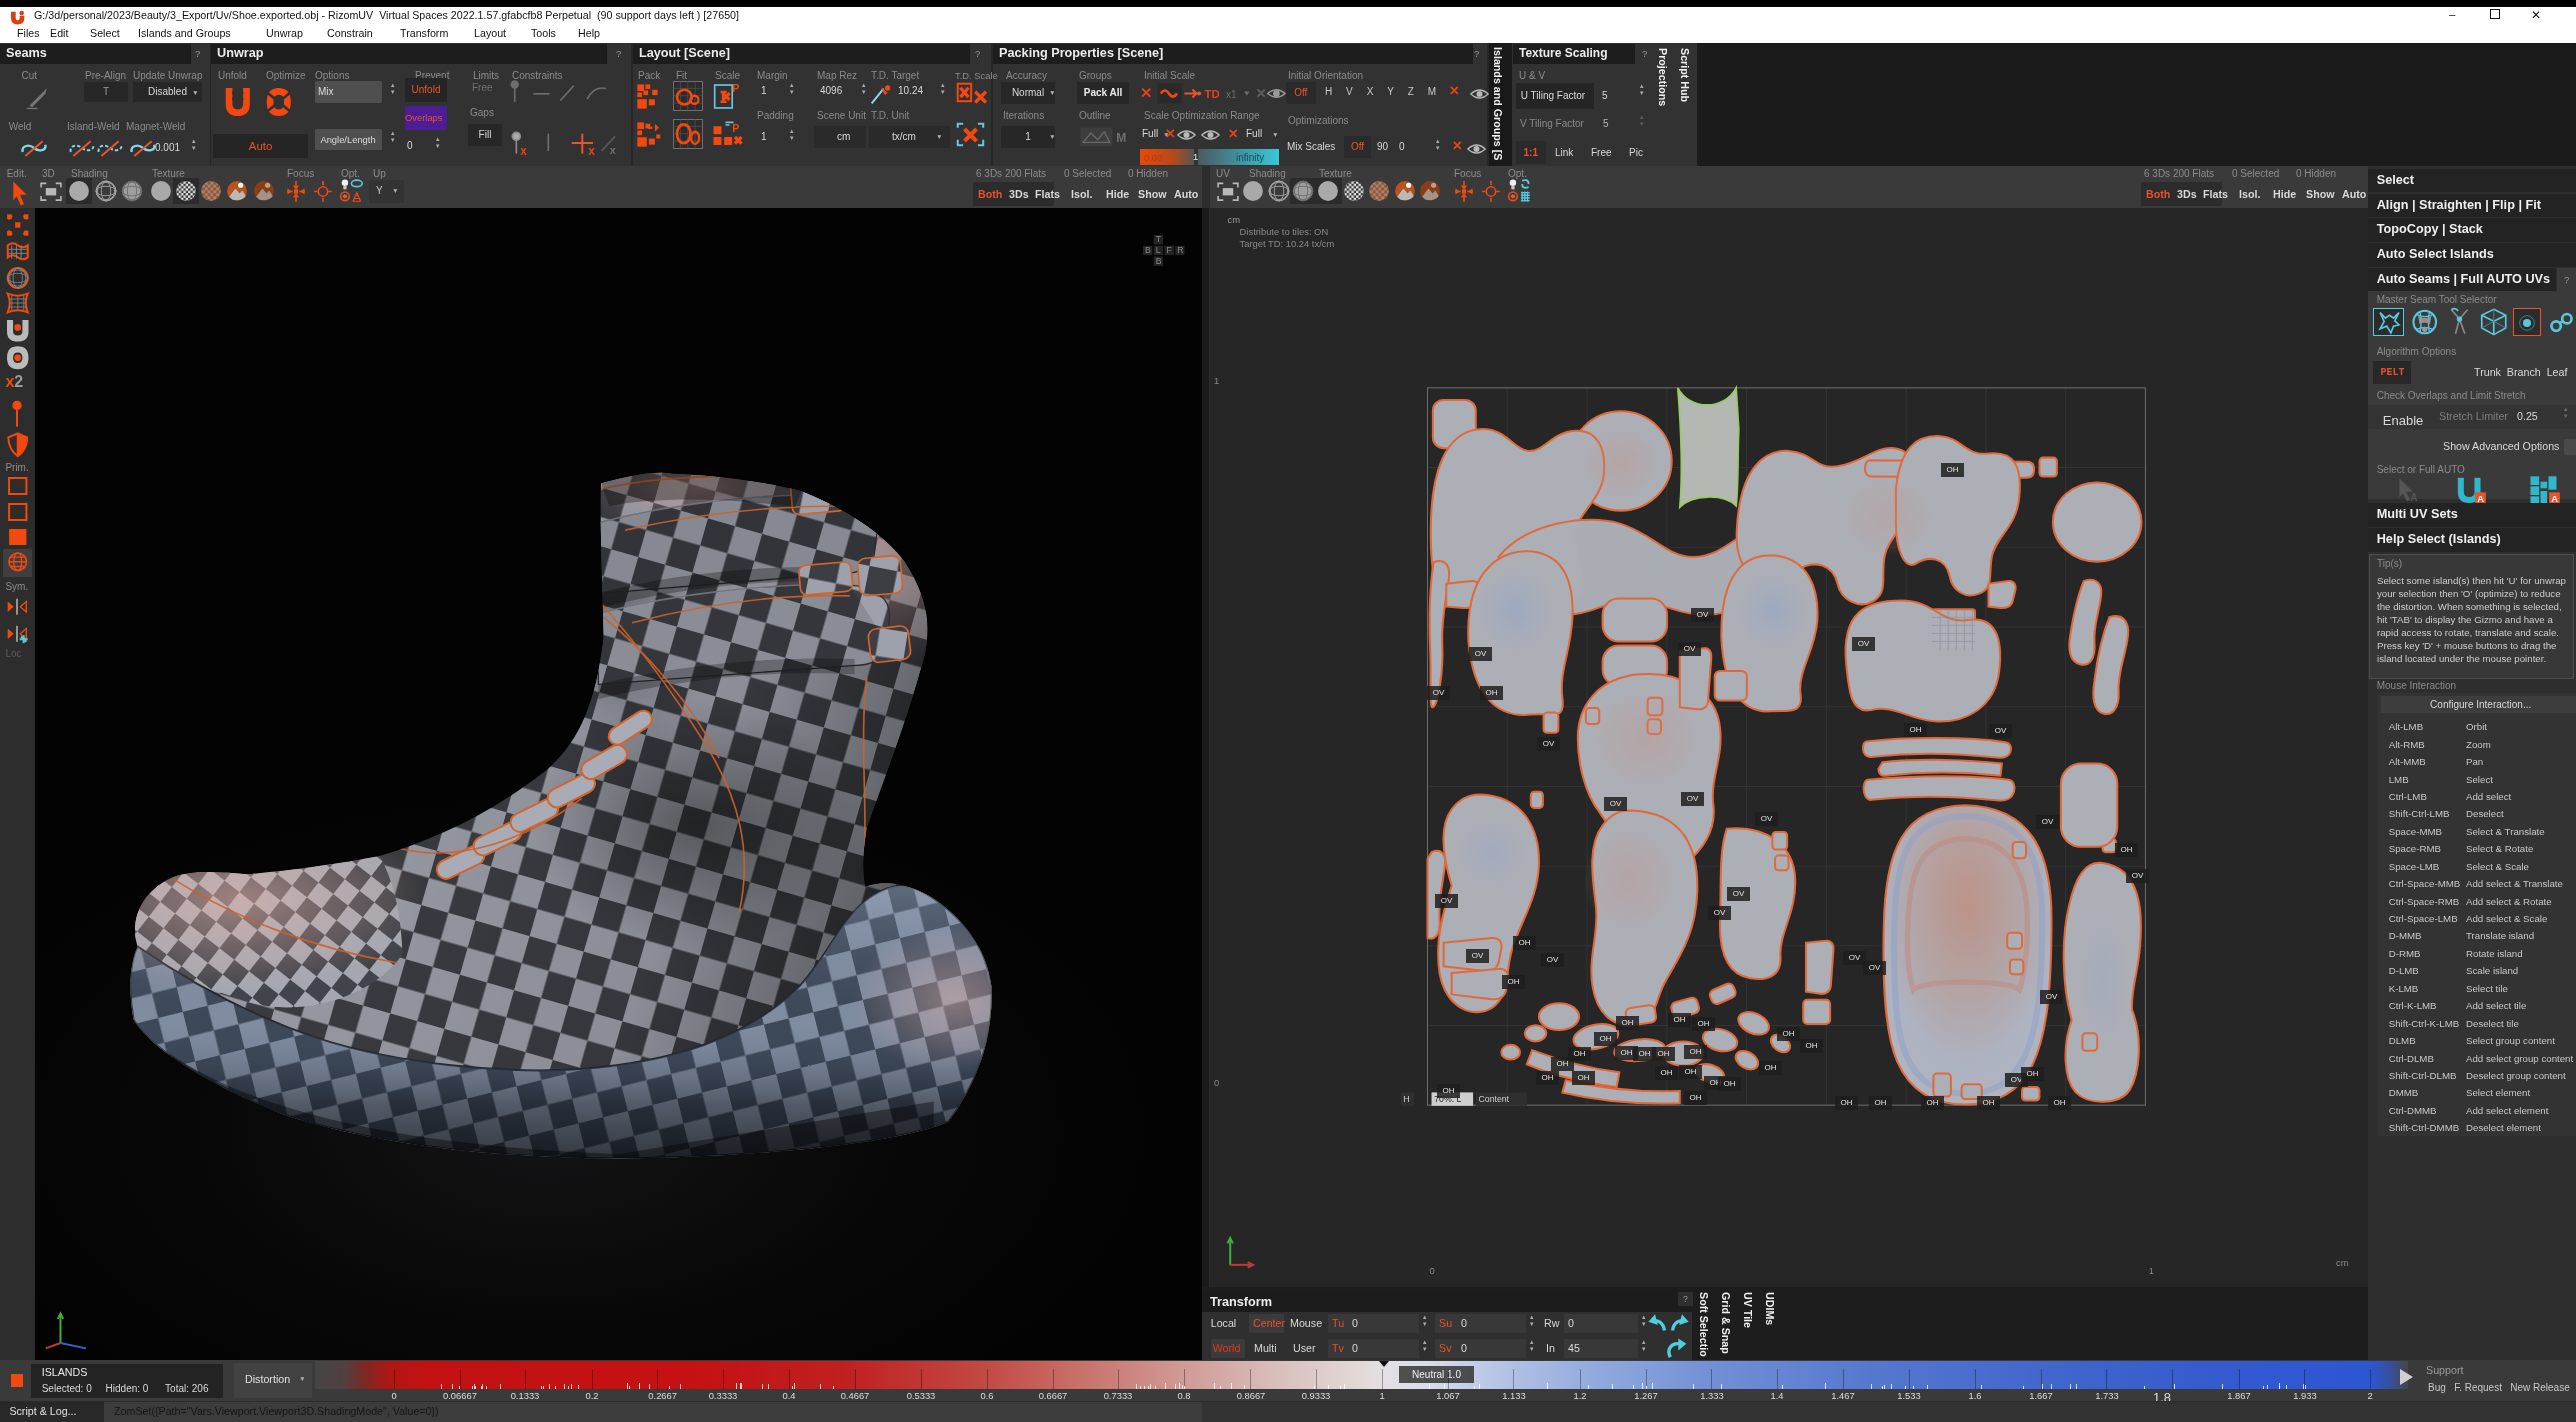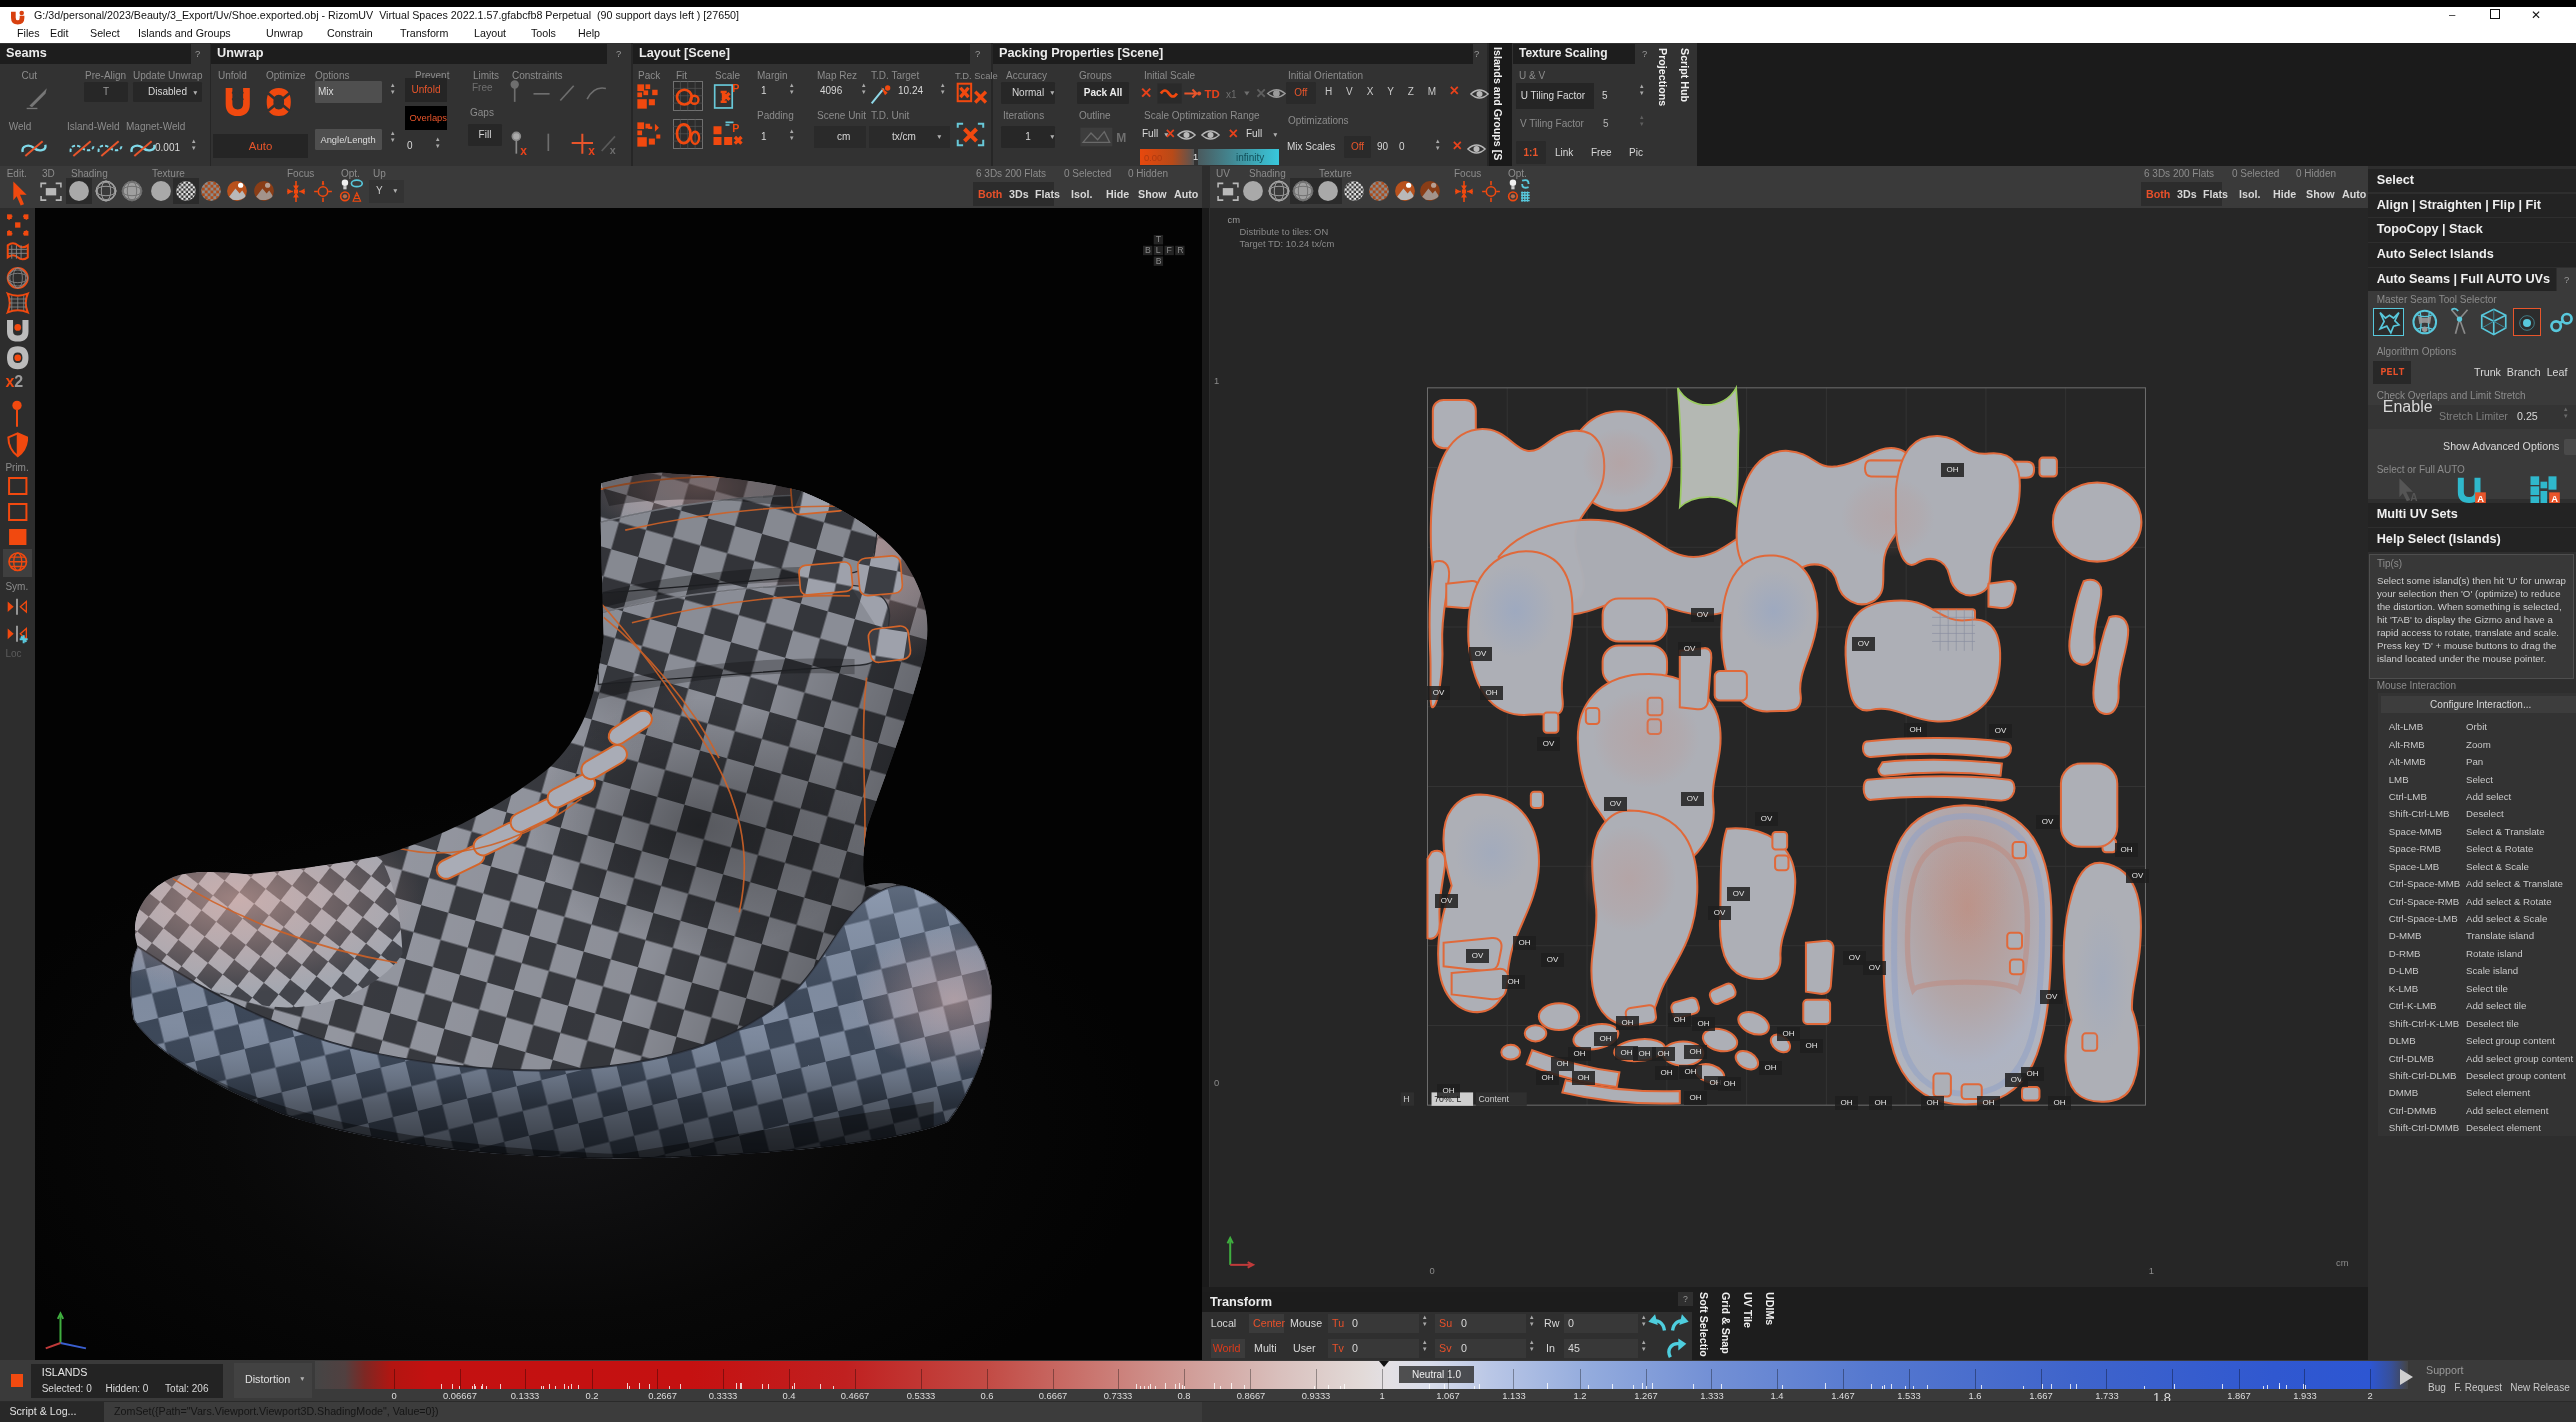--- a/index.html
+++ b/index.html
@@ -111,21 +111,21 @@
       <path d="M22 4 Q40 4 40 25 Q40 46 22 46 Q4 46 4 25 Q4 4 22 4 Z M22 14 Q14 14 14 25 Q14 36 22 36 Q30 36 30 25 Q30 14 22 14 Z" fill="#f1490f" fill-rule="evenodd"></path>
       <path d="M6 12 L38 38 M6 38 L38 12" stroke="#323232" stroke-width="4"></path>
     </svg>
 <div class="ab" style="left:213px;top:134px;width:95px;height:24px;background:#252525"></div>
 <div class="ab" style="left:213px;top:134px;width:95px;height:24px;color:#e8552b;font-size:11.4px;text-align:center;line-height:24px">Auto</div>
 <div class="dd" style="left:315px;top:81px;width:67px;height:22px;line-height:21px;padding-left:3px">Mix</div>
 <div class="spin" style="left:388px;top:82px">▲<br>▼</div>
 <div class="dd" style="left:315px;top:129px;width:67px;height:21px;line-height:21px;padding-left:5.4px;font-size:9.4px">Angle/Length</div>
 <div class="spin" style="left:388px;top:130px">▲<br>▼</div>
 <div class="ab" style="left:405px;top:78px;width:42px;height:24px;background:#252525;color:#e8552b;font-size:10px;text-align:center;line-height:24px">Unfold</div>
-<div class="ab" style="left:405px;top:106px;width:42px;height:24px;background:#000000;color:#e8552b;font-size:9.4px;text-align:right;line-height:24px">Overlaps</div>
+<div class="ab" style="left:405px;top:106px;width:42px;height:24px;background:#4c1d95;color:#e8552b;font-size:9.4px;text-align:left;line-height:24px">Overlaps</div>
 <div class="wt" style="left:407px;top:140px">0</div>
 <div class="spin" style="left:433px;top:136px">▲<br>▼</div>
 <div class="lb" style="left:472px;top:82px;color:#6f6f6f">Free</div>
 <div class="lb" style="left:470px;top:107px">Gaps</div>
 <div class="btn" style="left:468px;top:124px;width:34px;height:21.5px;line-height:21.5px">Fill</div>
 <svg class="ab" style="left:508px;top:79px" width="114px" height="27" viewBox="0 0 170 40">
       <g stroke="#6e6e6e" stroke-width="2.5" fill="#6e6e6e">
         <circle cx="10" cy="8" r="5"></circle>
         <path d="M10 13 L10 34" fill="none"></path>
         <path d="M38 22 L62 22" fill="none"></path>
@@ -1050,21 +1050,21 @@
             <circle cx="12" cy="24" r="7"></circle>
             <circle cx="28" cy="13" r="7"></circle>
             <path d="M16 20 L24 16"></path>
           </g>
         </svg>
   <div class="lb" style="left:8.7px;top:55px">Algorithm Options</div>
   <div class="ab" style="left:5.4px;top:70px;width:38px;height:23px;background:#282828;color:#e8502a;font-weight:bold;font-size:10px;text-align:center;line-height:23px;font-family:'Liberation Mono',monospace">PELT</div>
   <div class="ab" style="left:106px;top:75px;color:#d9d9d9;font-size:10.7px">Trunk&nbsp;&nbsp;Branch&nbsp;&nbsp;Leaf</div>
   <div class="lb" style="left:8.7px;top:99px">Check Overlaps and Limit Stretch</div>
   <div class="ab" style="left:0px;top:114px;width:208px;height:24px;background:#343434"></div>
-  <div class="ab" style="left:14.8px;top:107px;color:#d9d9d9;font-size:16px">Enable</div>
+  <div class="ab" style="left:14.8px;top:122px;color:#d9d9d9;font-size:13px">Enable</div>
   <div class="ab" style="left:71px;top:119px;color:#7e7e7e;font-size:10.7px">Stretch Limiter</div>
   <div class="ab" style="left:149px;top:119px;color:#d9d9d9;font-size:10.7px">0.25</div>
   <div class="spin" style="left:193px;top:115px;color:#6a6a6a">▲<br>▼</div>
   <div class="ab" style="left:75px;top:149px;color:#d9d9d9;font-size:10.7px">Show Advanced Options</div>
   <div class="ab" style="left:196px;top:148px;width:16px;height:16px;background:#4a4a4a;border-radius:2px"></div>
   <div class="lb" style="left:8.7px;top:173px">Select or Full AUTO</div>
   <svg class="ab" style="left:25.5px;top:186px" width="27" height="27" viewBox="0 0 40 40">
           <path d="M8 2 L28 22 L18 22 L24 34 L19 36 L13 24 L8 30 Z" fill="#555"></path>
           <text x="24" y="36" fill="#555" font-size="15" font-weight="bold">A</text>
         </svg>

